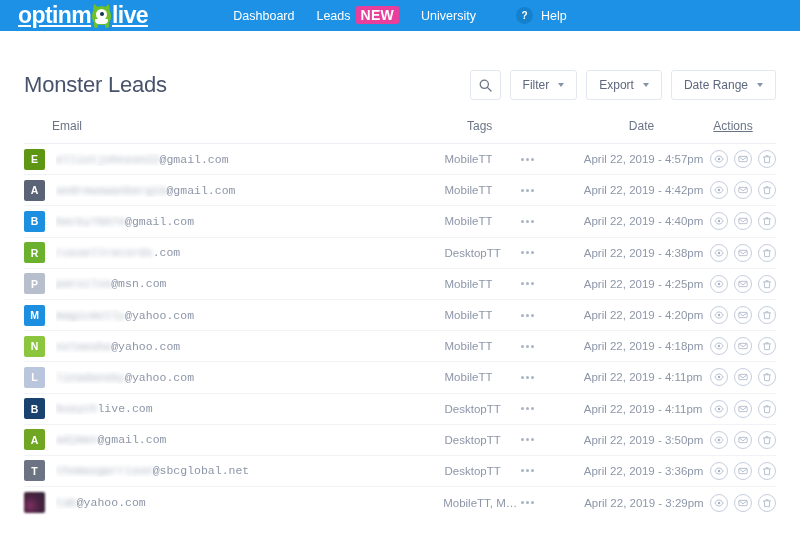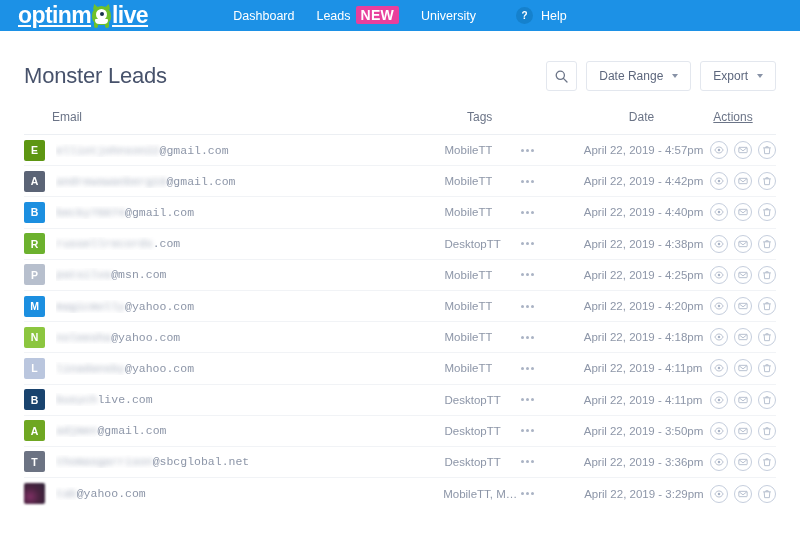--- a/index.html
+++ b/index.html
@@ -134,21 +134,21 @@
     color: #ffffff;
     font-size: 10px;
     display: flex;
     align-items: center;
     justify-content: center;
     font-weight: bold;
   }
 
   
   .page {
-    padding: 8px 24px;
+    padding: 17px 24px;
     background: #ffffff;
   }
 
   .page-head {
     display: flex;
     align-items: center;
     justify-content: space-between;
     height: 66px;
     padding-top: 8px;
   }
@@ -331,28 +331,32 @@
     <div class="toolbar">
       <button class="tbtn icon-only">
         <span>
           <svg class="magnifier" width="13" height="13" viewBox="0 0 13 13">
             <circle cx="5.3" cy="5.3" r="4.1" fill="none" stroke="#6b7487" stroke-width="1.3"></circle>
             <line x1="8.4" y1="8.4" x2="12" y2="12" stroke="#6b7487" stroke-width="1.3" stroke-linecap="round"></line>
           </svg>
         </span>
       </button>
 
+      <button class="tbtn">
+        <span>Filter</span>
+        <span class="caret"></span>
+      </button>
+
+      <button class="tbtn">
+        <span>Export</span>
+        <span class="caret"></span>
+      </button>
 
       <button class="tbtn">
         <span>Date Range</span>
-        <span class="caret"></span>
-      </button>
-
-      <button class="tbtn">
-        <span>Export</span>
         <span class="caret"></span>
       </button>
     </div>
   </div>
 
   <div class="table">
     <div class="thead">
       <div class="c-email">Email</div>
       <div class="c-tags">Tags</div>
       <div class="c-date">Date</div>

